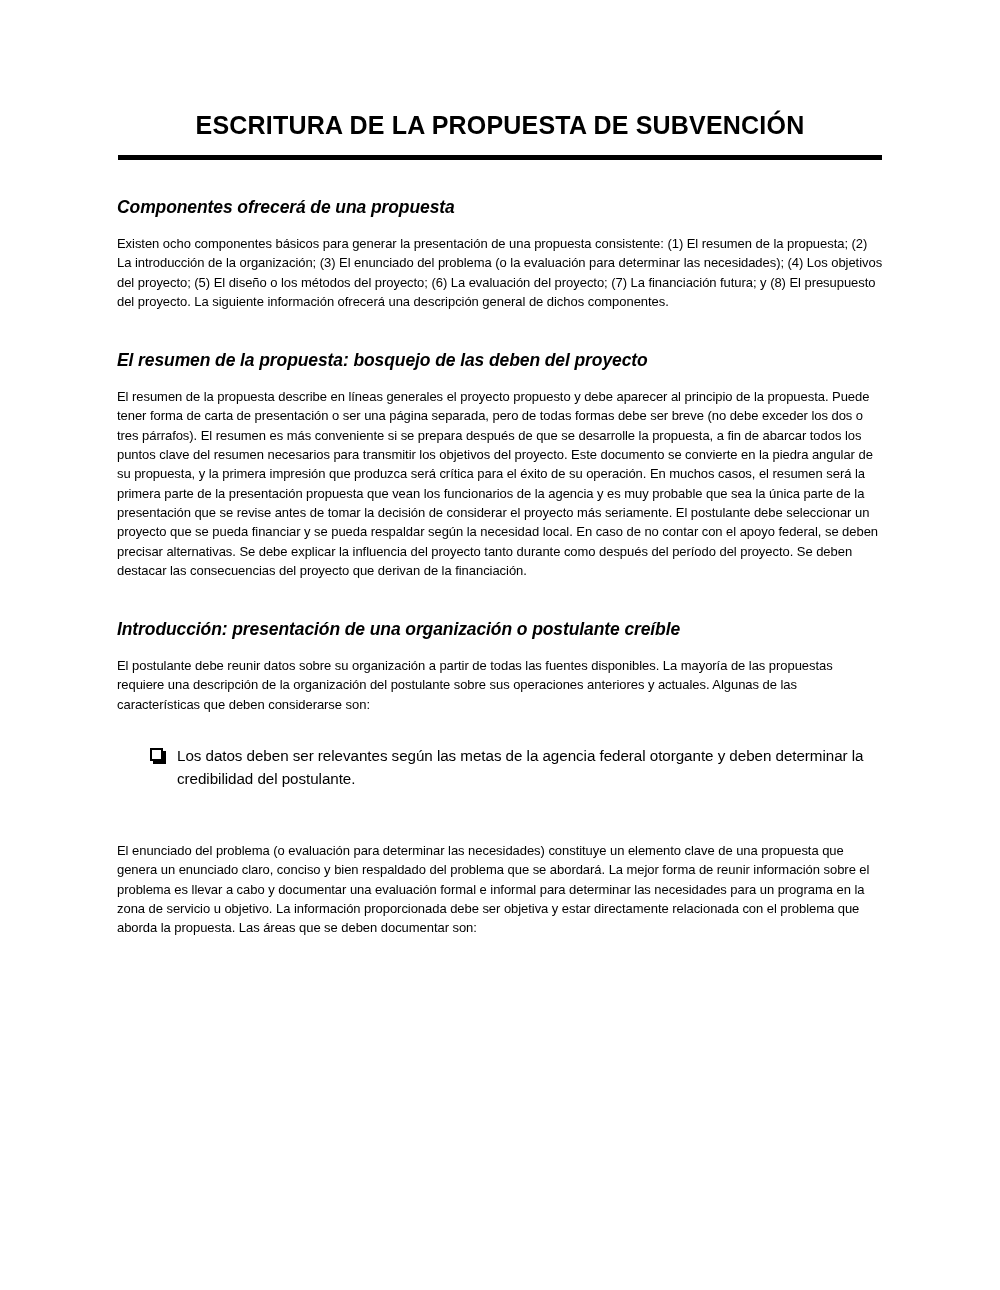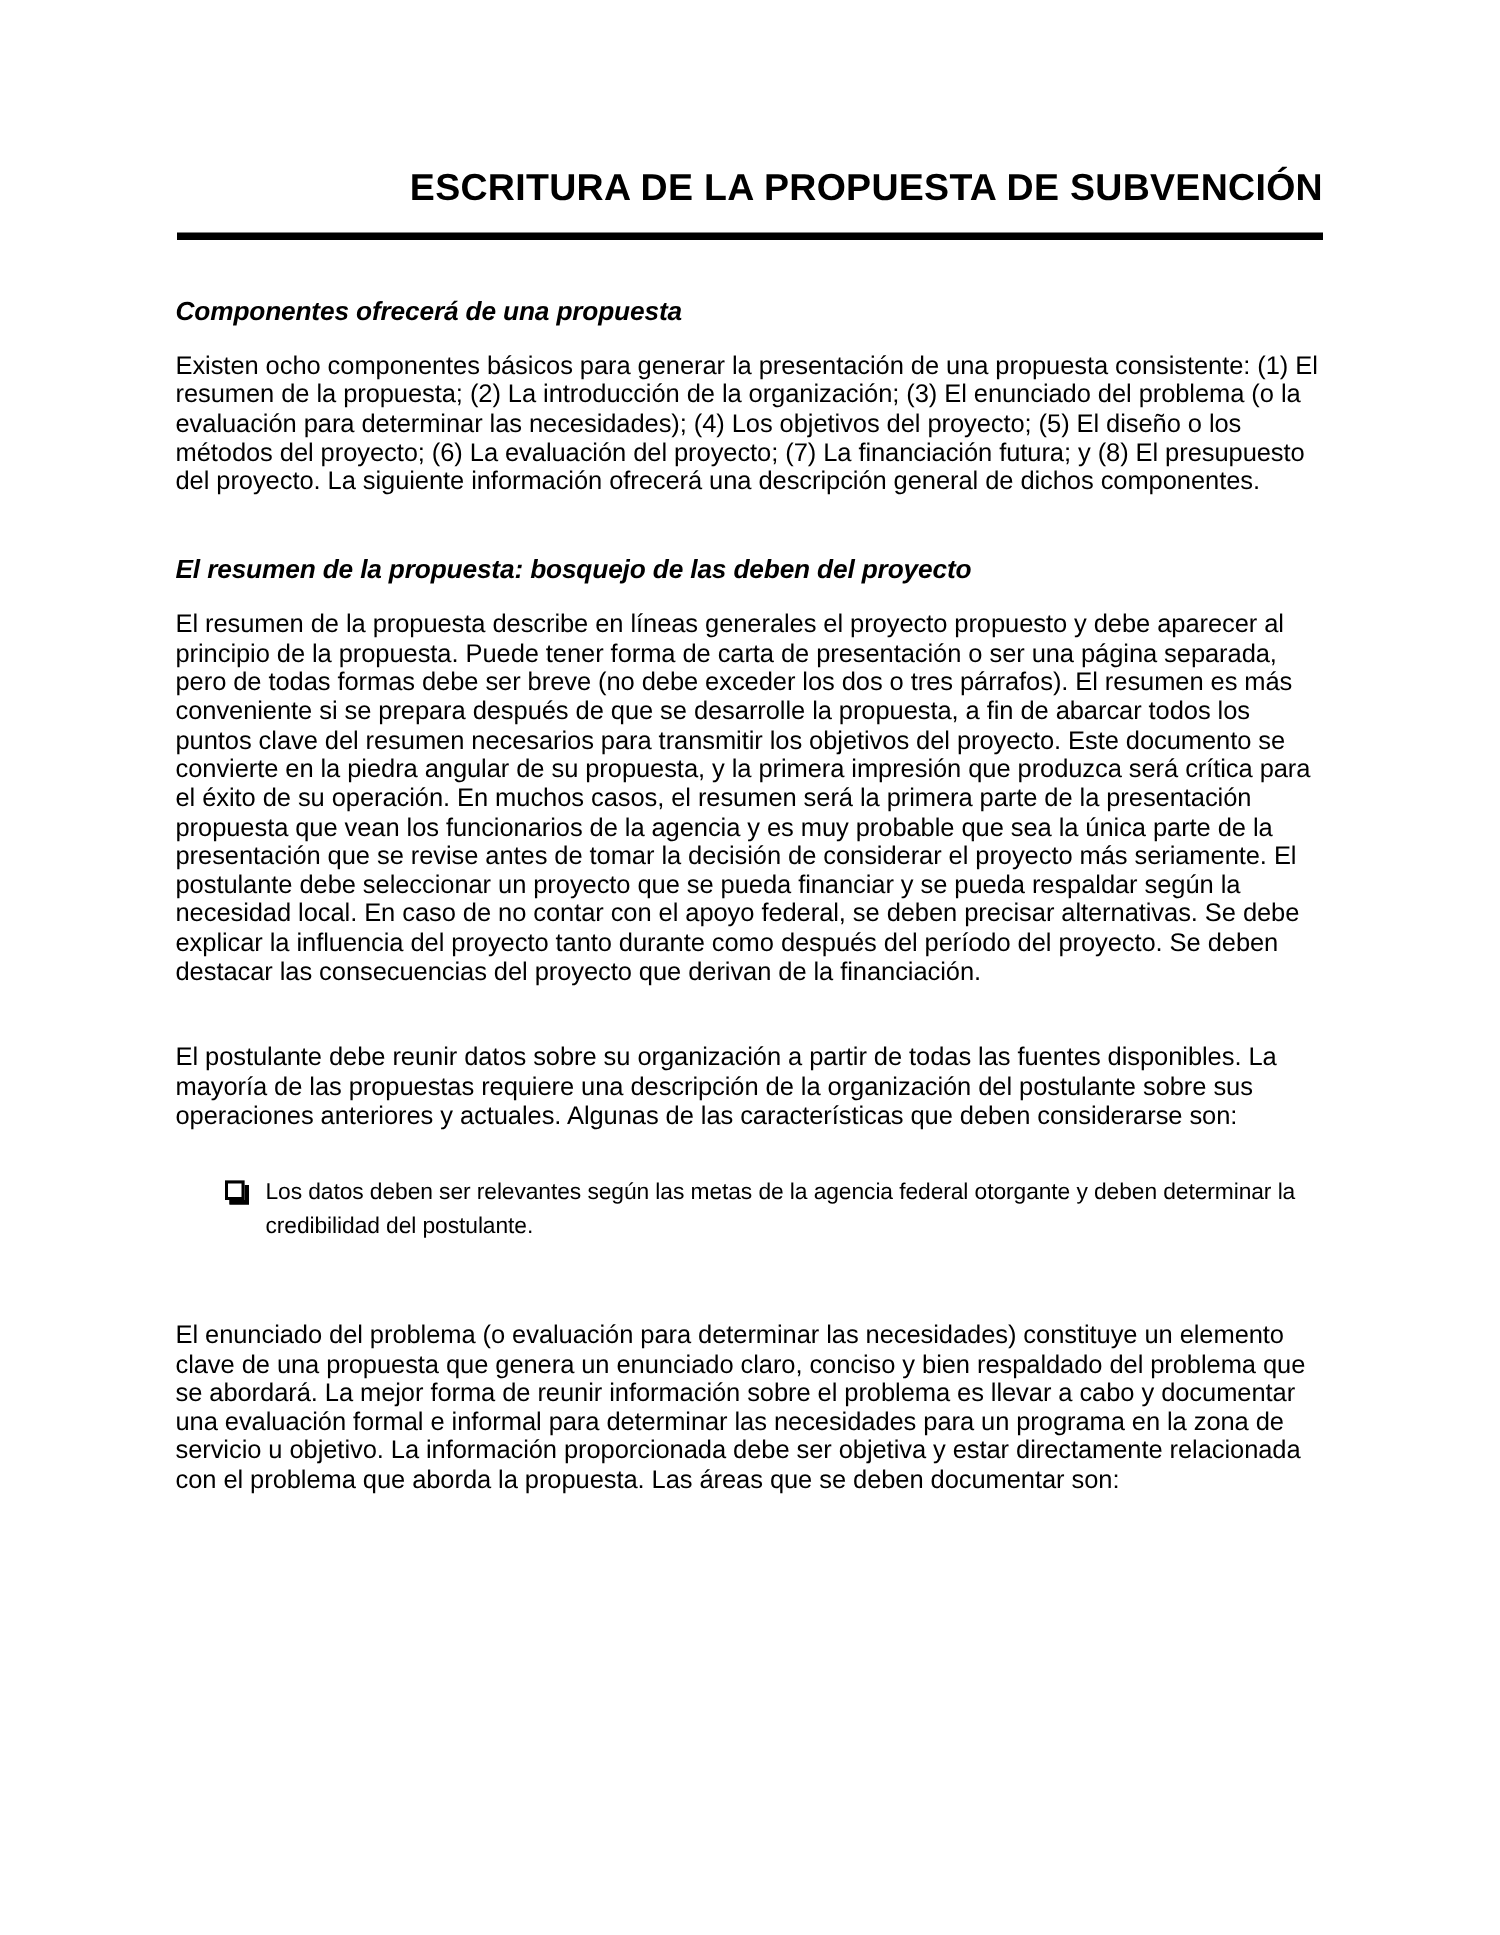--- a/index.html
+++ b/index.html
@@ -24,21 +24,21 @@
     background: #ffffff;
     overflow: hidden;
   }
   .doc-title {
     margin: 0;
     padding: 0;
     position: absolute;
     top: 110px;
     left: 118px;
     width: 764px;
-    text-align: right;
+    text-align: center;
     font-size: 25px;
     font-weight: bold;
     letter-spacing: 0.2px;
     line-height: 30px;
   }
   .title-rule {
     position: absolute;
     top: 155px;
     left: 118px;
     width: 764px;
@@ -57,21 +57,21 @@
     padding: 0;
     font-size: 17.5px;
     font-weight: bold;
     font-style: italic;
     line-height: 22px;
     letter-spacing: -0.1px;
   }
   p.body-par {
     margin: 0;
     padding: 0;
-    font-size: 17px;
+    font-size: 13px;
     line-height: 19.3px;
     letter-spacing: -0.05px;
     text-align: left;
   }
   .section {
     margin-bottom: 0;
   }
   .gap-after-par {
     height: 38px;
   }
@@ -133,20 +133,21 @@
     </div>
     <div class="gap-after-par"></div>
 
     <div class="section">
       <h2 class="section-heading">El resumen de la propuesta: bosquejo de las deben del proyecto</h2>
       <p class="body-par">El resumen de la propuesta describe en líneas generales el proyecto propuesto y debe aparecer al principio de la propuesta. Puede tener forma de carta de presentación o ser una página separada, pero de todas formas debe ser breve (no debe exceder los dos o tres párrafos). El resumen es más conveniente si se prepara después de que se desarrolle la propuesta, a fin de abarcar todos los puntos clave del resumen necesarios para transmitir los objetivos del proyecto. Este documento se convierte en la piedra angular de su propuesta, y la primera impresión que produzca será crítica para el éxito de su operación. En muchos casos, el resumen será la primera parte de la presentación propuesta que vean los funcionarios de la agencia y es muy probable que sea la única parte de la presentación que se revise antes de tomar la decisión de considerar el proyecto más seriamente. El postulante debe seleccionar un proyecto que se pueda financiar y se pueda respaldar según la necesidad local. En caso de no contar con el apoyo federal, se deben precisar alternativas. Se debe explicar la influencia del proyecto tanto durante como después del período del proyecto. Se deben destacar las consecuencias del proyecto que derivan de la financiación.</p>
     </div>
     <div class="gap-after-par"></div>
 
     <div class="section">
+      <h2 class="section-heading">Introducción: presentación de una organización o postulante creíble</h2>
       <p class="body-par">El postulante debe reunir datos sobre su organización a partir de todas las fuentes disponibles. La mayoría de las propuestas requiere una descripción de la organización del postulante sobre sus operaciones anteriores y actuales. Algunas de las características que deben considerarse son:</p>
 
       <div style="height:22px"></div>
 
       <ul class="check-list">
         <li>
           <span class="checkbox-marker">
             <span class="shadow"></span>
               <span class="box"></span>
           </span>

